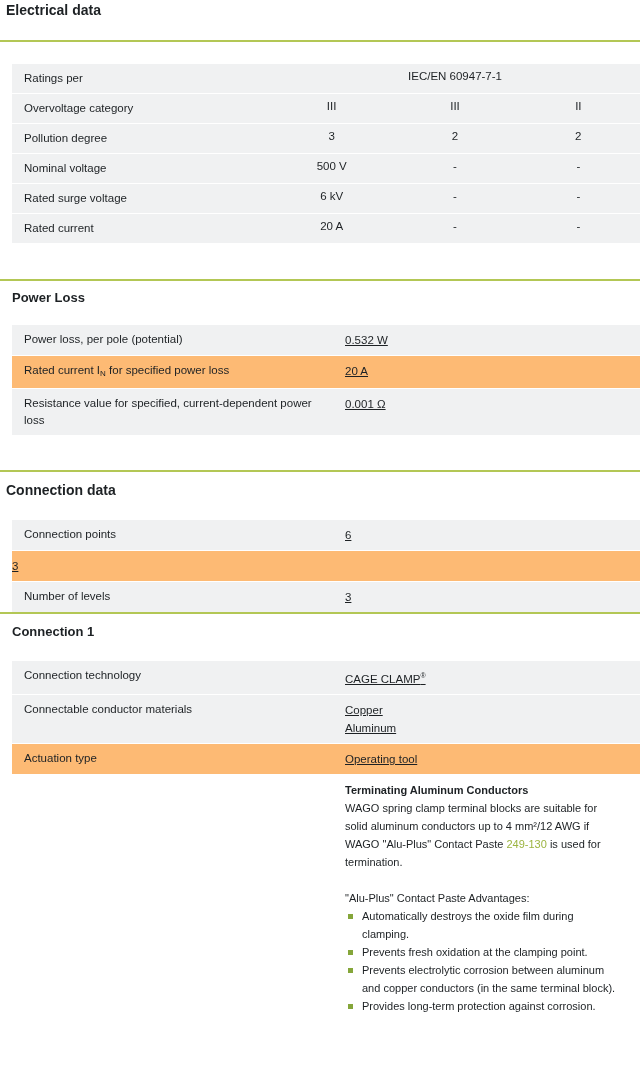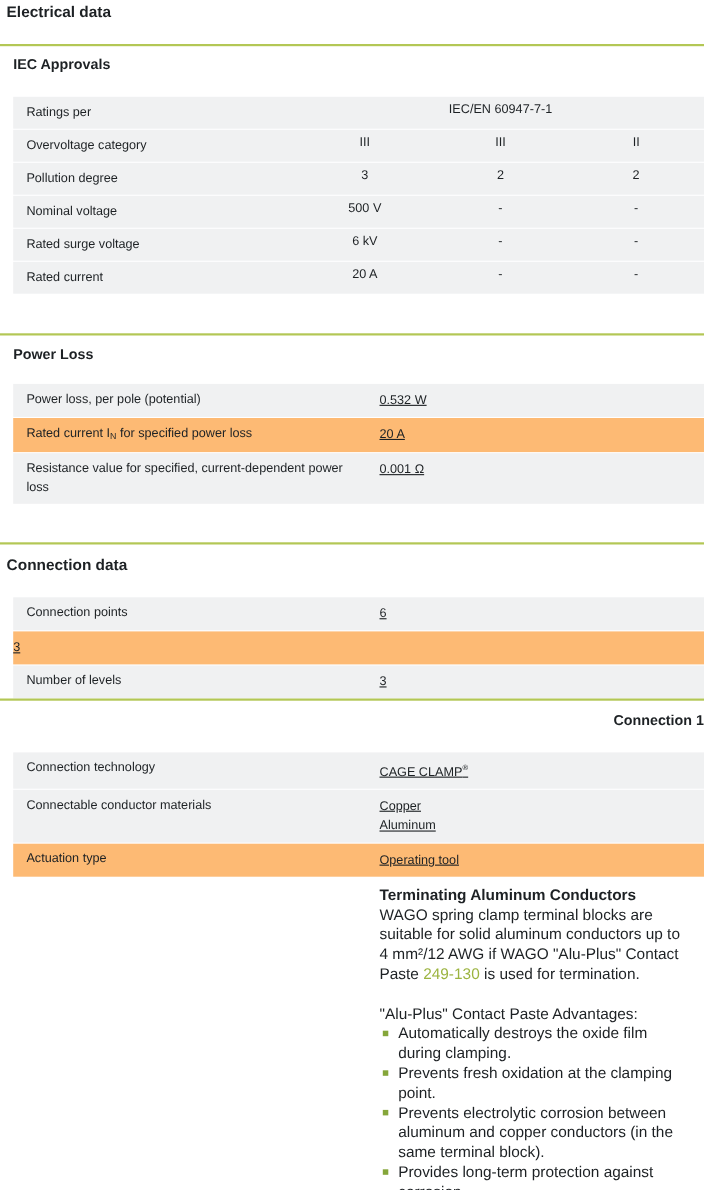--- a/index.html
+++ b/index.html
@@ -17,44 +17,43 @@
   .cell-label{flex:0 0 333px;padding:6px 30px 6px 12px;box-sizing:border-box;line-height:17px;}
   .cell-value{flex:1;padding:6px 12px 6px 0;line-height:18px;text-decoration:underline;}
   
   .iec .cell-label{flex:0 0 258px;padding-right:10px;}
   .cell-c{flex:1 1 0;text-align:center;padding:6px 0;}
   .cell-span{flex:3 1 0;text-align:center;padding:6px 0;}
   sub.n{font-size:8px;vertical-align:-2px;}
   sup.r{font-size:7px;vertical-align:5px;}
   
   .note-row{display:flex;background:#ffffff;}
-  .note-content{flex:1;padding:6px 18px 10px 0;font-size:14px;line-height:18px;}
+  .note-content{flex:1;padding:6px 18px 10px 0;font-size:11px;line-height:18px;}
   .note-title{font-weight:bold;margin:0 0 0 0;}
   .note-p{margin:0;}
   .adv-title{margin:18px 0 0 0;}
   .adv-list{list-style:none;margin:0;padding:0;}
   .adv-list li{display:flex;}
   .sq{flex:none;width:5px;height:5px;background:#85a63a;margin:7px 9px 0 3px;}
   .glink{color:#9cb440;text-decoration:none;cursor:pointer;}
   .mt22{margin-top:22px;}
   .mt20{margin-top:20px;}
   .mt36{margin-top:36px;}
   .mt35{margin-top:35px;}
   .mt8{margin-top:8px;}
-  .mt10{margin-top:10px;text-align:right;}
+  .mt10{margin-top:10px;}
 </style>
 </head>
 <body>
 
 <h1 class="sec-title">Electrical data</h1>
 
 <div class="gline mt22"></div>
 
 <section>
-  <h2 class="sub-title">IEC Approvals</h2>
   <div class="tbl iec mt22">
     <div class="row">
       <div class="cell-label">Ratings per</div>
       <div class="cell-span">IEC/EN 60947-7-1</div>
     </div>
     <div class="row">
       <div class="cell-label">Overvoltage category</div>
       <div class="cell-c">III</div>
       <div class="cell-c">III</div>
       <div class="cell-c">II</div>

